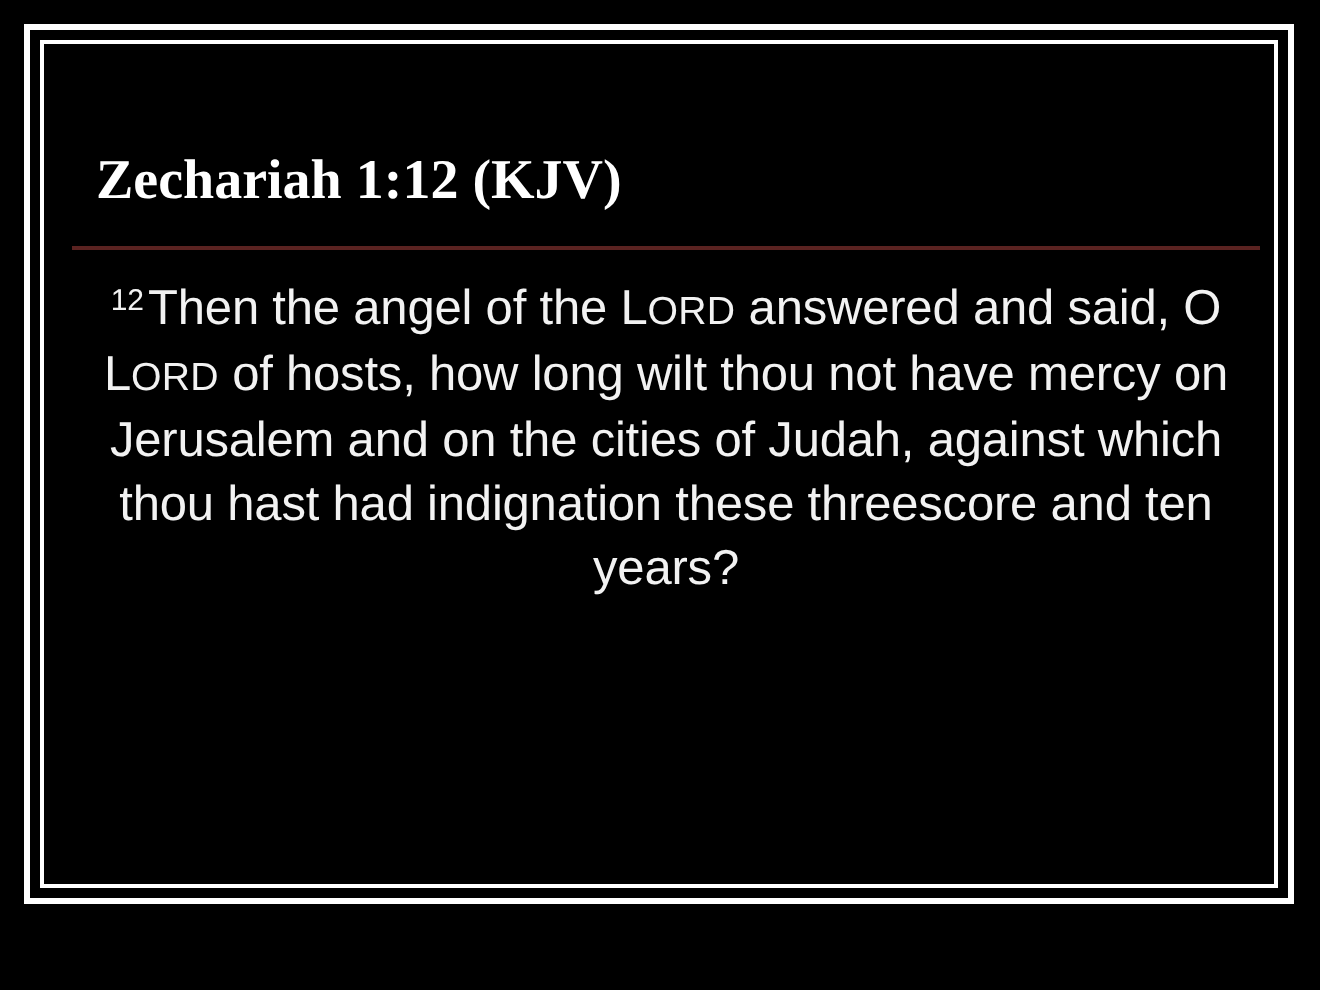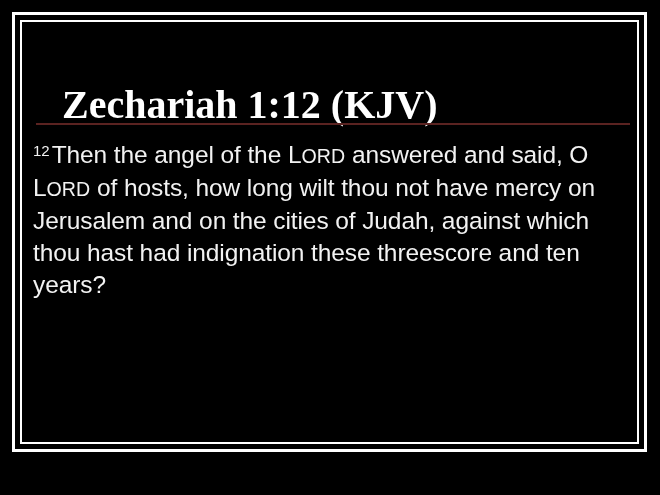--- a/index.html
+++ b/index.html
@@ -52,24 +52,24 @@
     height: 420px;
     box-sizing: border-box;
     background: #000000;
     overflow: hidden;
   }
 
   .slide-title {
     position: absolute;
     left: 26px;
     top: 47px;
-    margin: 14px;
+    margin: 0;
     font-family: "Liberation Serif", "DejaVu Serif", serif;
     font-weight: bold;
-    font-size: 40px;
+    font-size: 28px;
     line-height: 44px;
     letter-spacing: 0px;
     color: #ffffff;
     white-space: nowrap;
   }
 
   .title-rule {
     position: absolute;
     left: 14px;
     top: 101px;
@@ -81,21 +81,21 @@
   .body-block {
     position: absolute;
     left: 11px;
     top: 113px;
     width: 600px;
     margin: 0;
     color: #f2f2f2;
     font-family: "Liberation Sans", sans-serif;
     font-size: 24.5px;
     line-height: 32px;
-    text-align: left;
+    text-align: center;
     letter-spacing: -0.1px;
   }
 
   .verse-num {
     font-size: 15px;
     vertical-align: 7px;
     letter-spacing: 0px;
     padding-right: 2px;
   }
 

